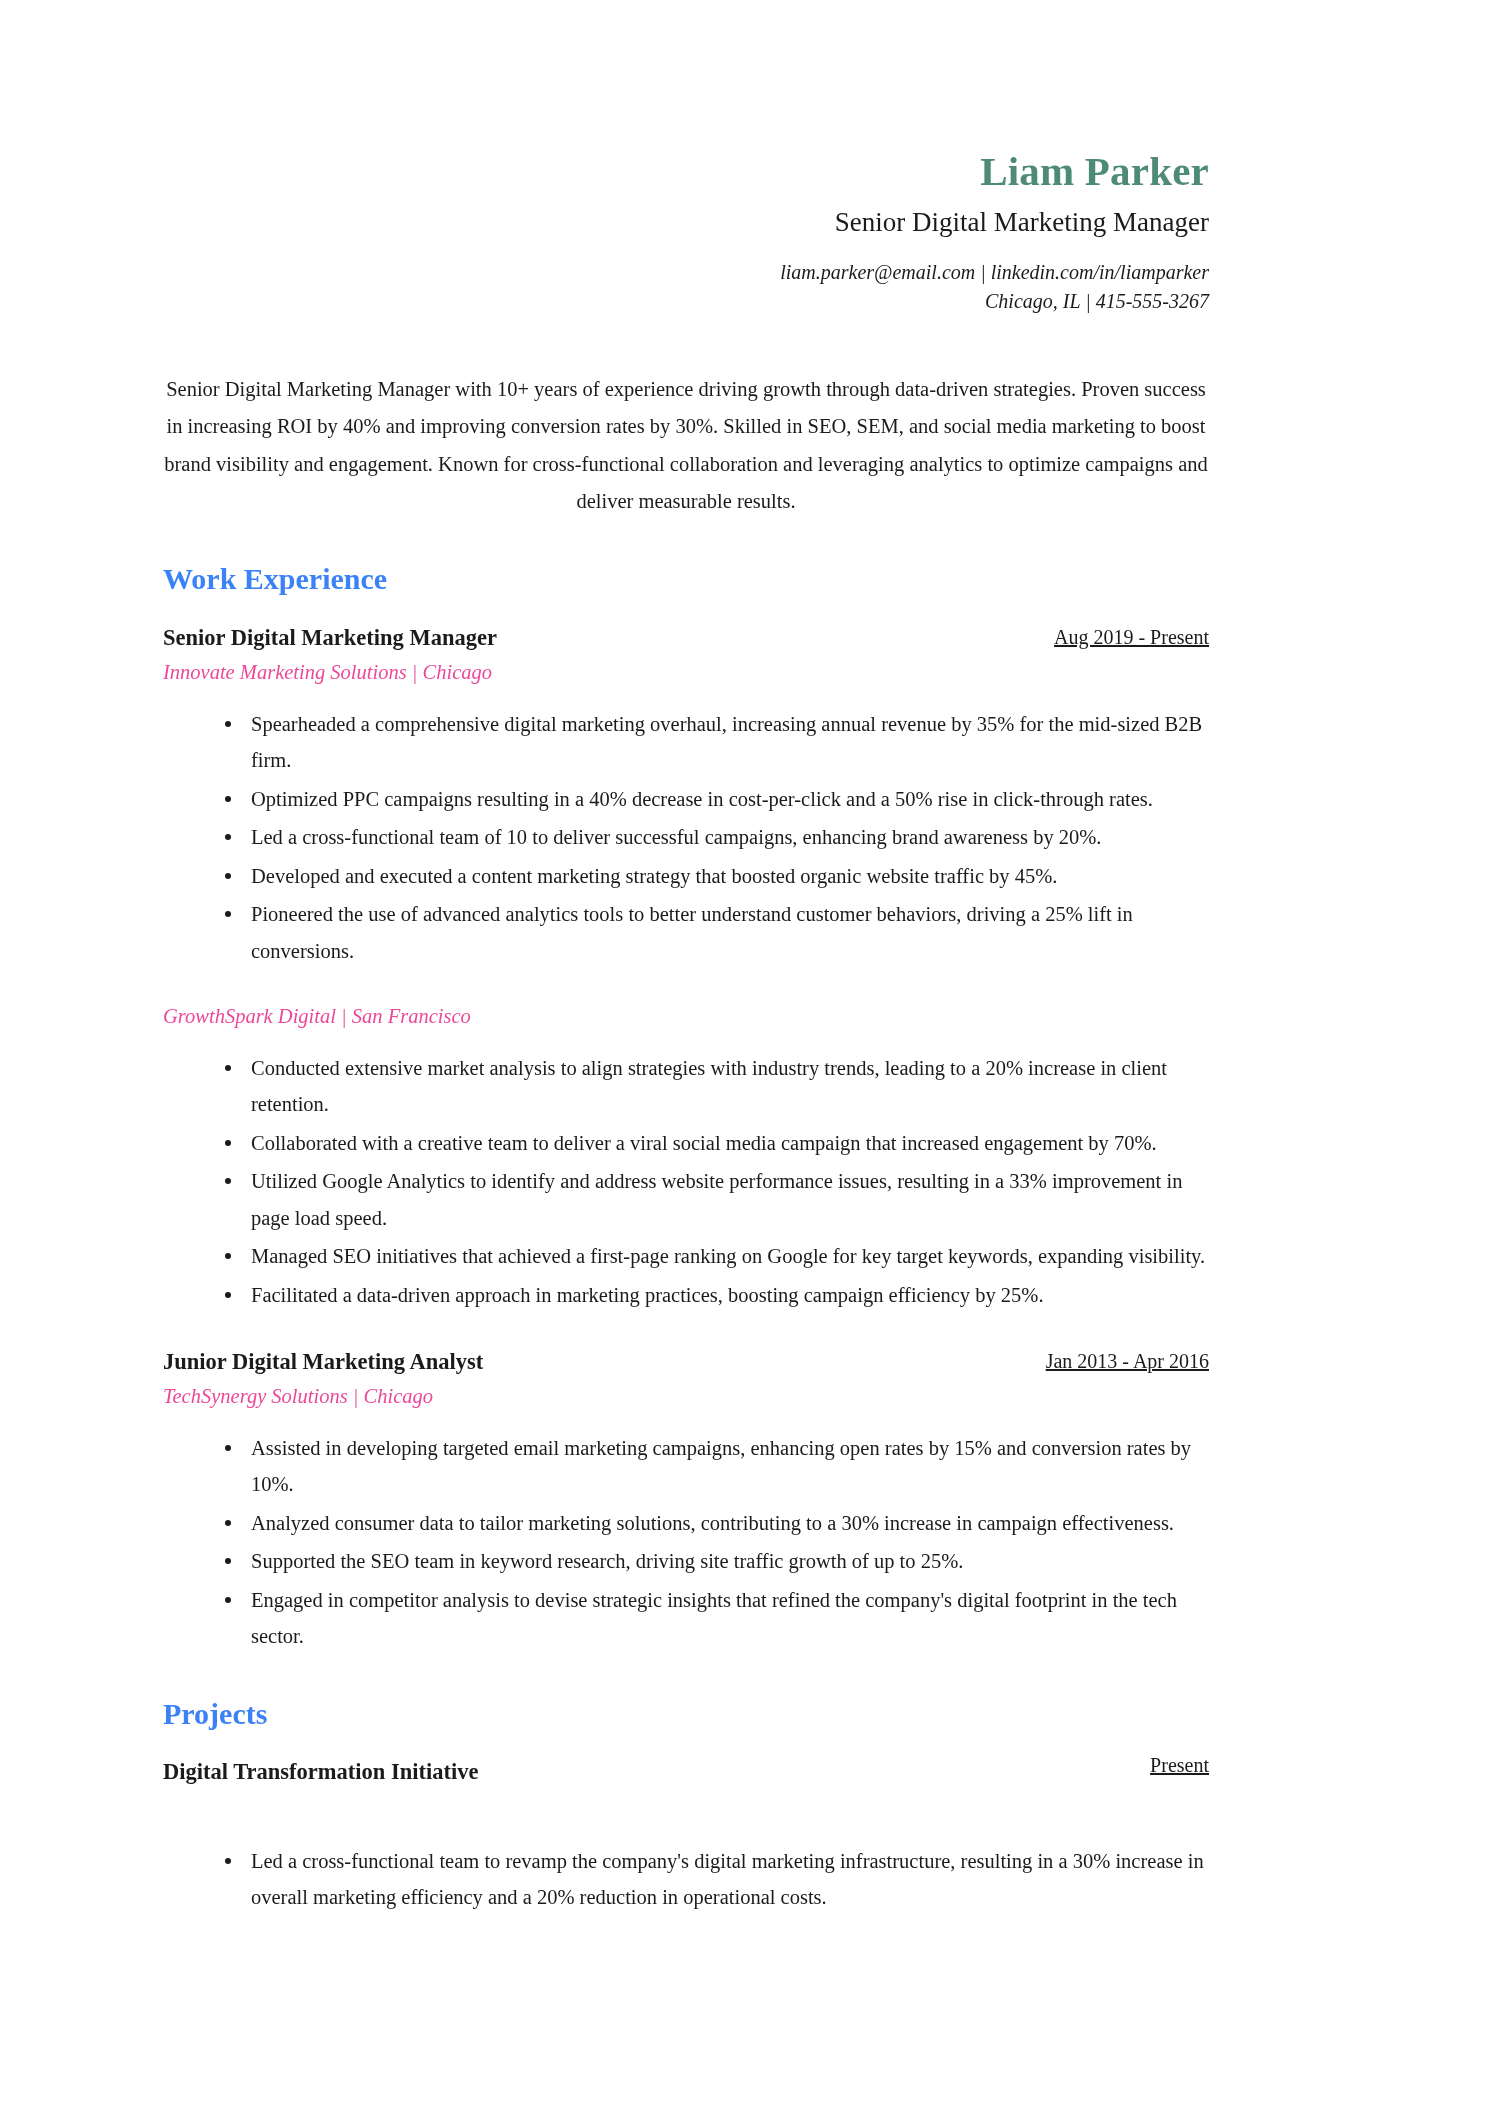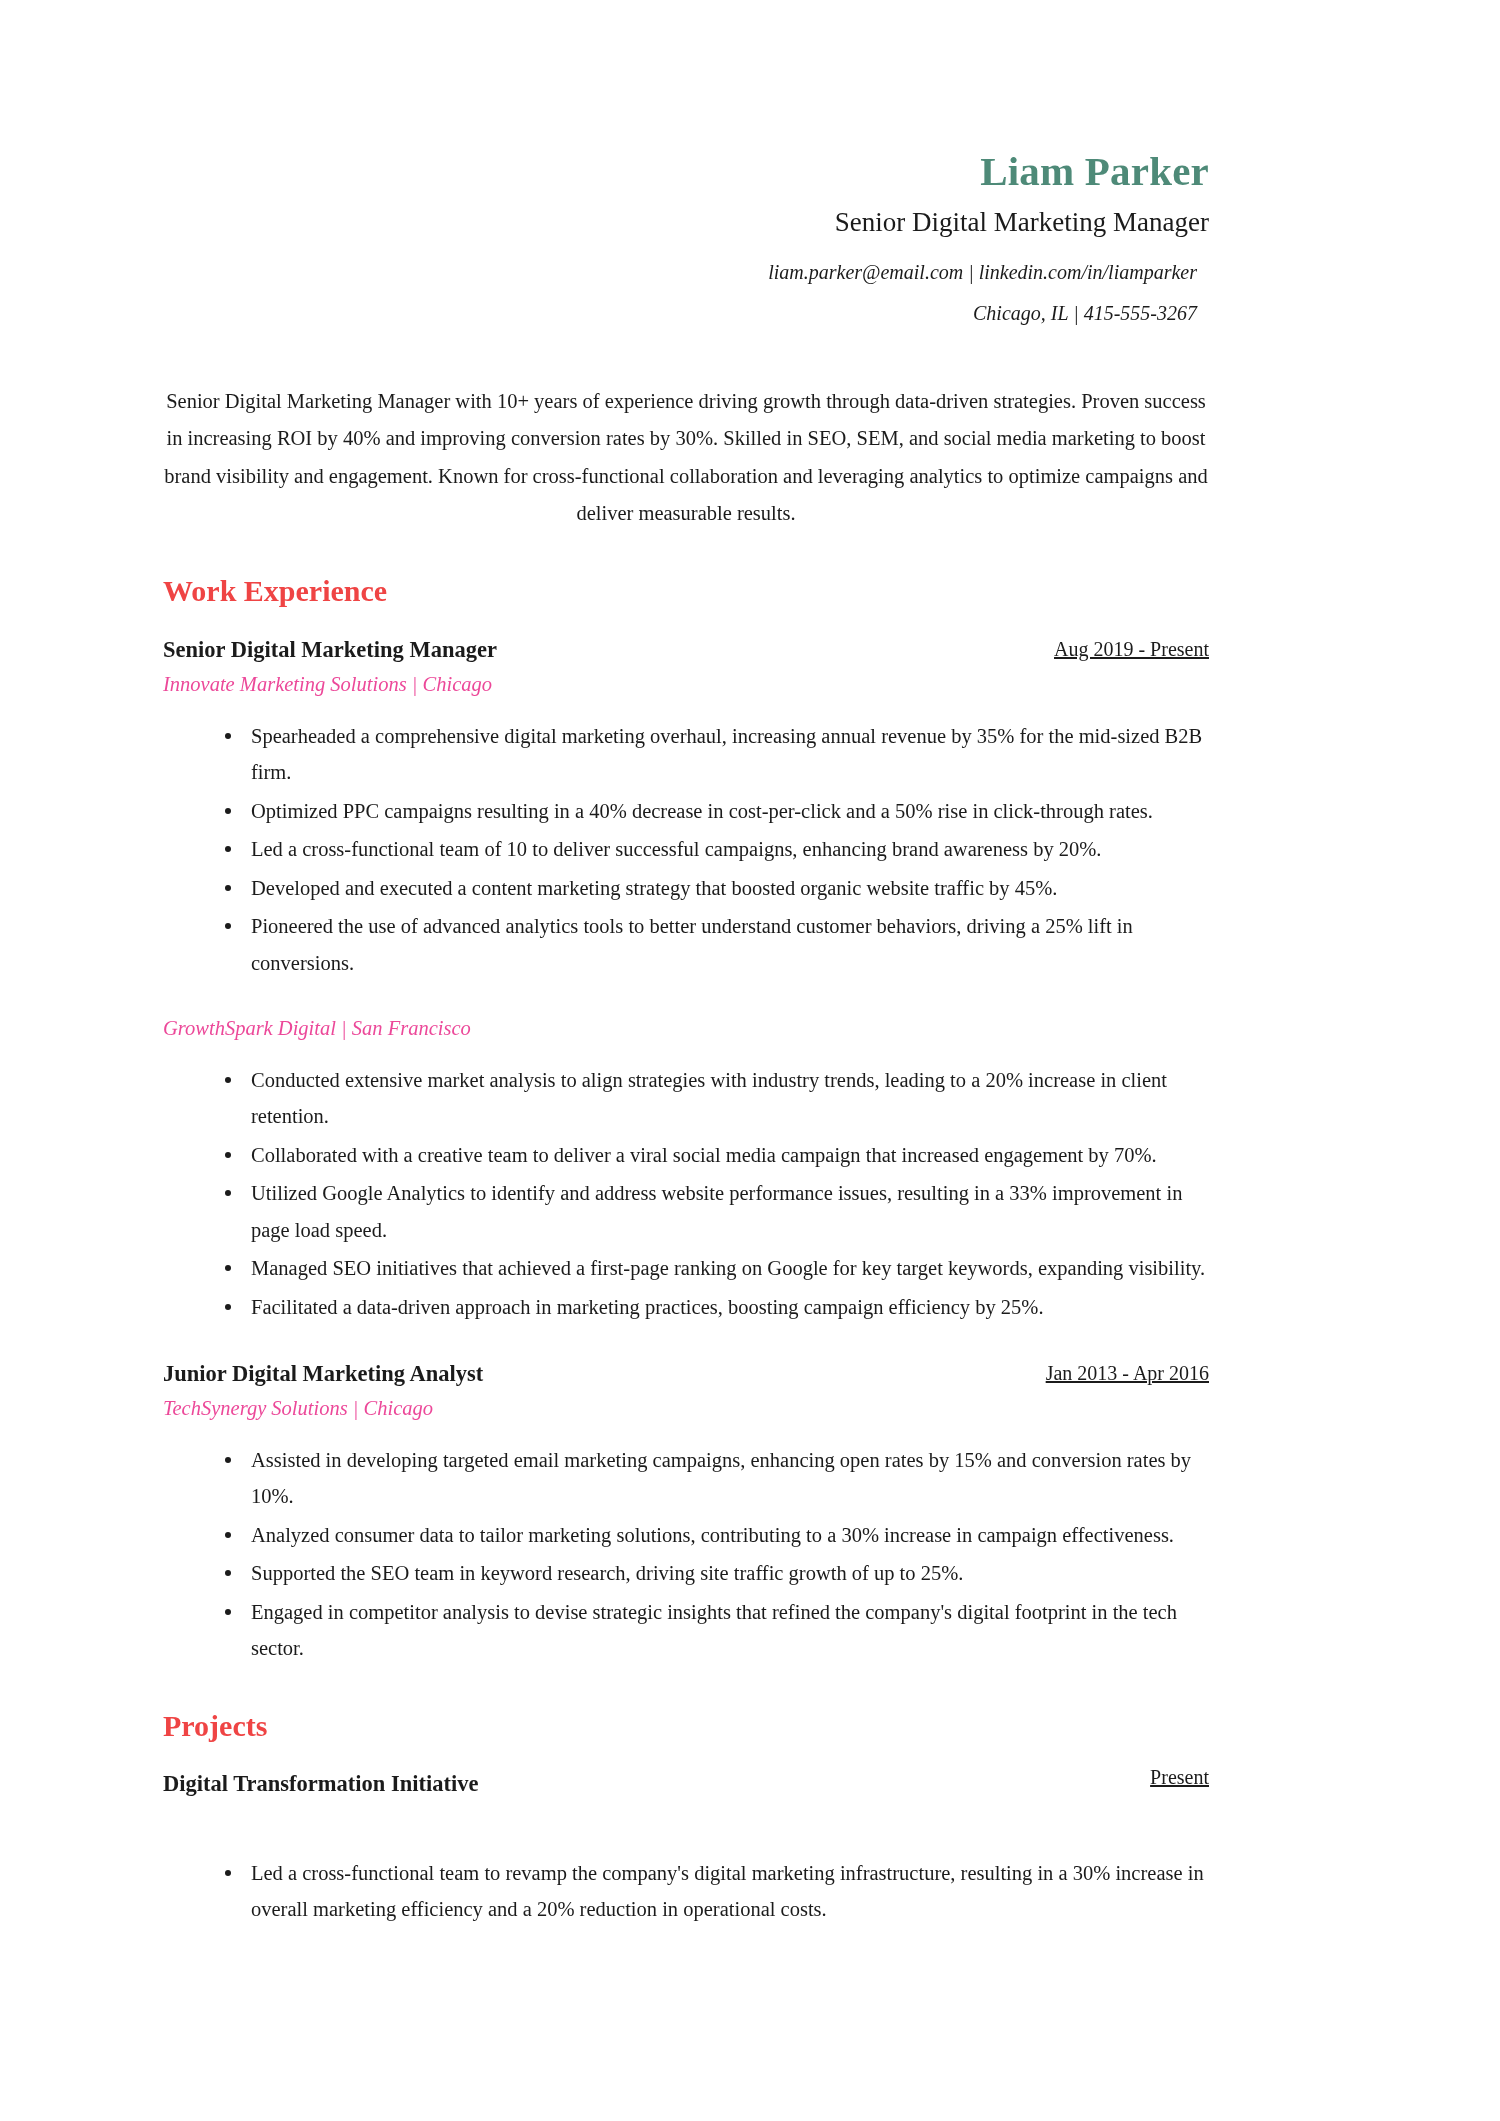--- a/index.html
+++ b/index.html
@@ -43,39 +43,39 @@
     font-weight: normal;
     color: #1b1b1b;
     line-height: 1.15;
     margin: 0 0 20px 0;
   }
   .contact-line {
     font-size: 20px;
     font-style: italic;
     color: #1b1b1b;
     line-height: 1.45;
-    margin: 12px;
+    margin: 0;
   }
   
   .content {
     padding: 0 163px 0 163px;
     box-sizing: border-box;
   }
   .summary {
     font-size: 20.5px;
     line-height: 1.82;
     color: #1b1b1b;
     margin: 55px 0 0 0;
     text-align: center;
   }
   .section {
     margin-top: 42px;
   }
   .section-title {
-    color: #ef4444;
+    color: #3b82f6;
     font-size: 30px;
     font-weight: bold;
     margin: 0 0 26px 0;
     line-height: 1.15;
   }
   .entry {
     margin-bottom: 4px;
   }
   .entry + .entry {
     margin-top: 34px;

